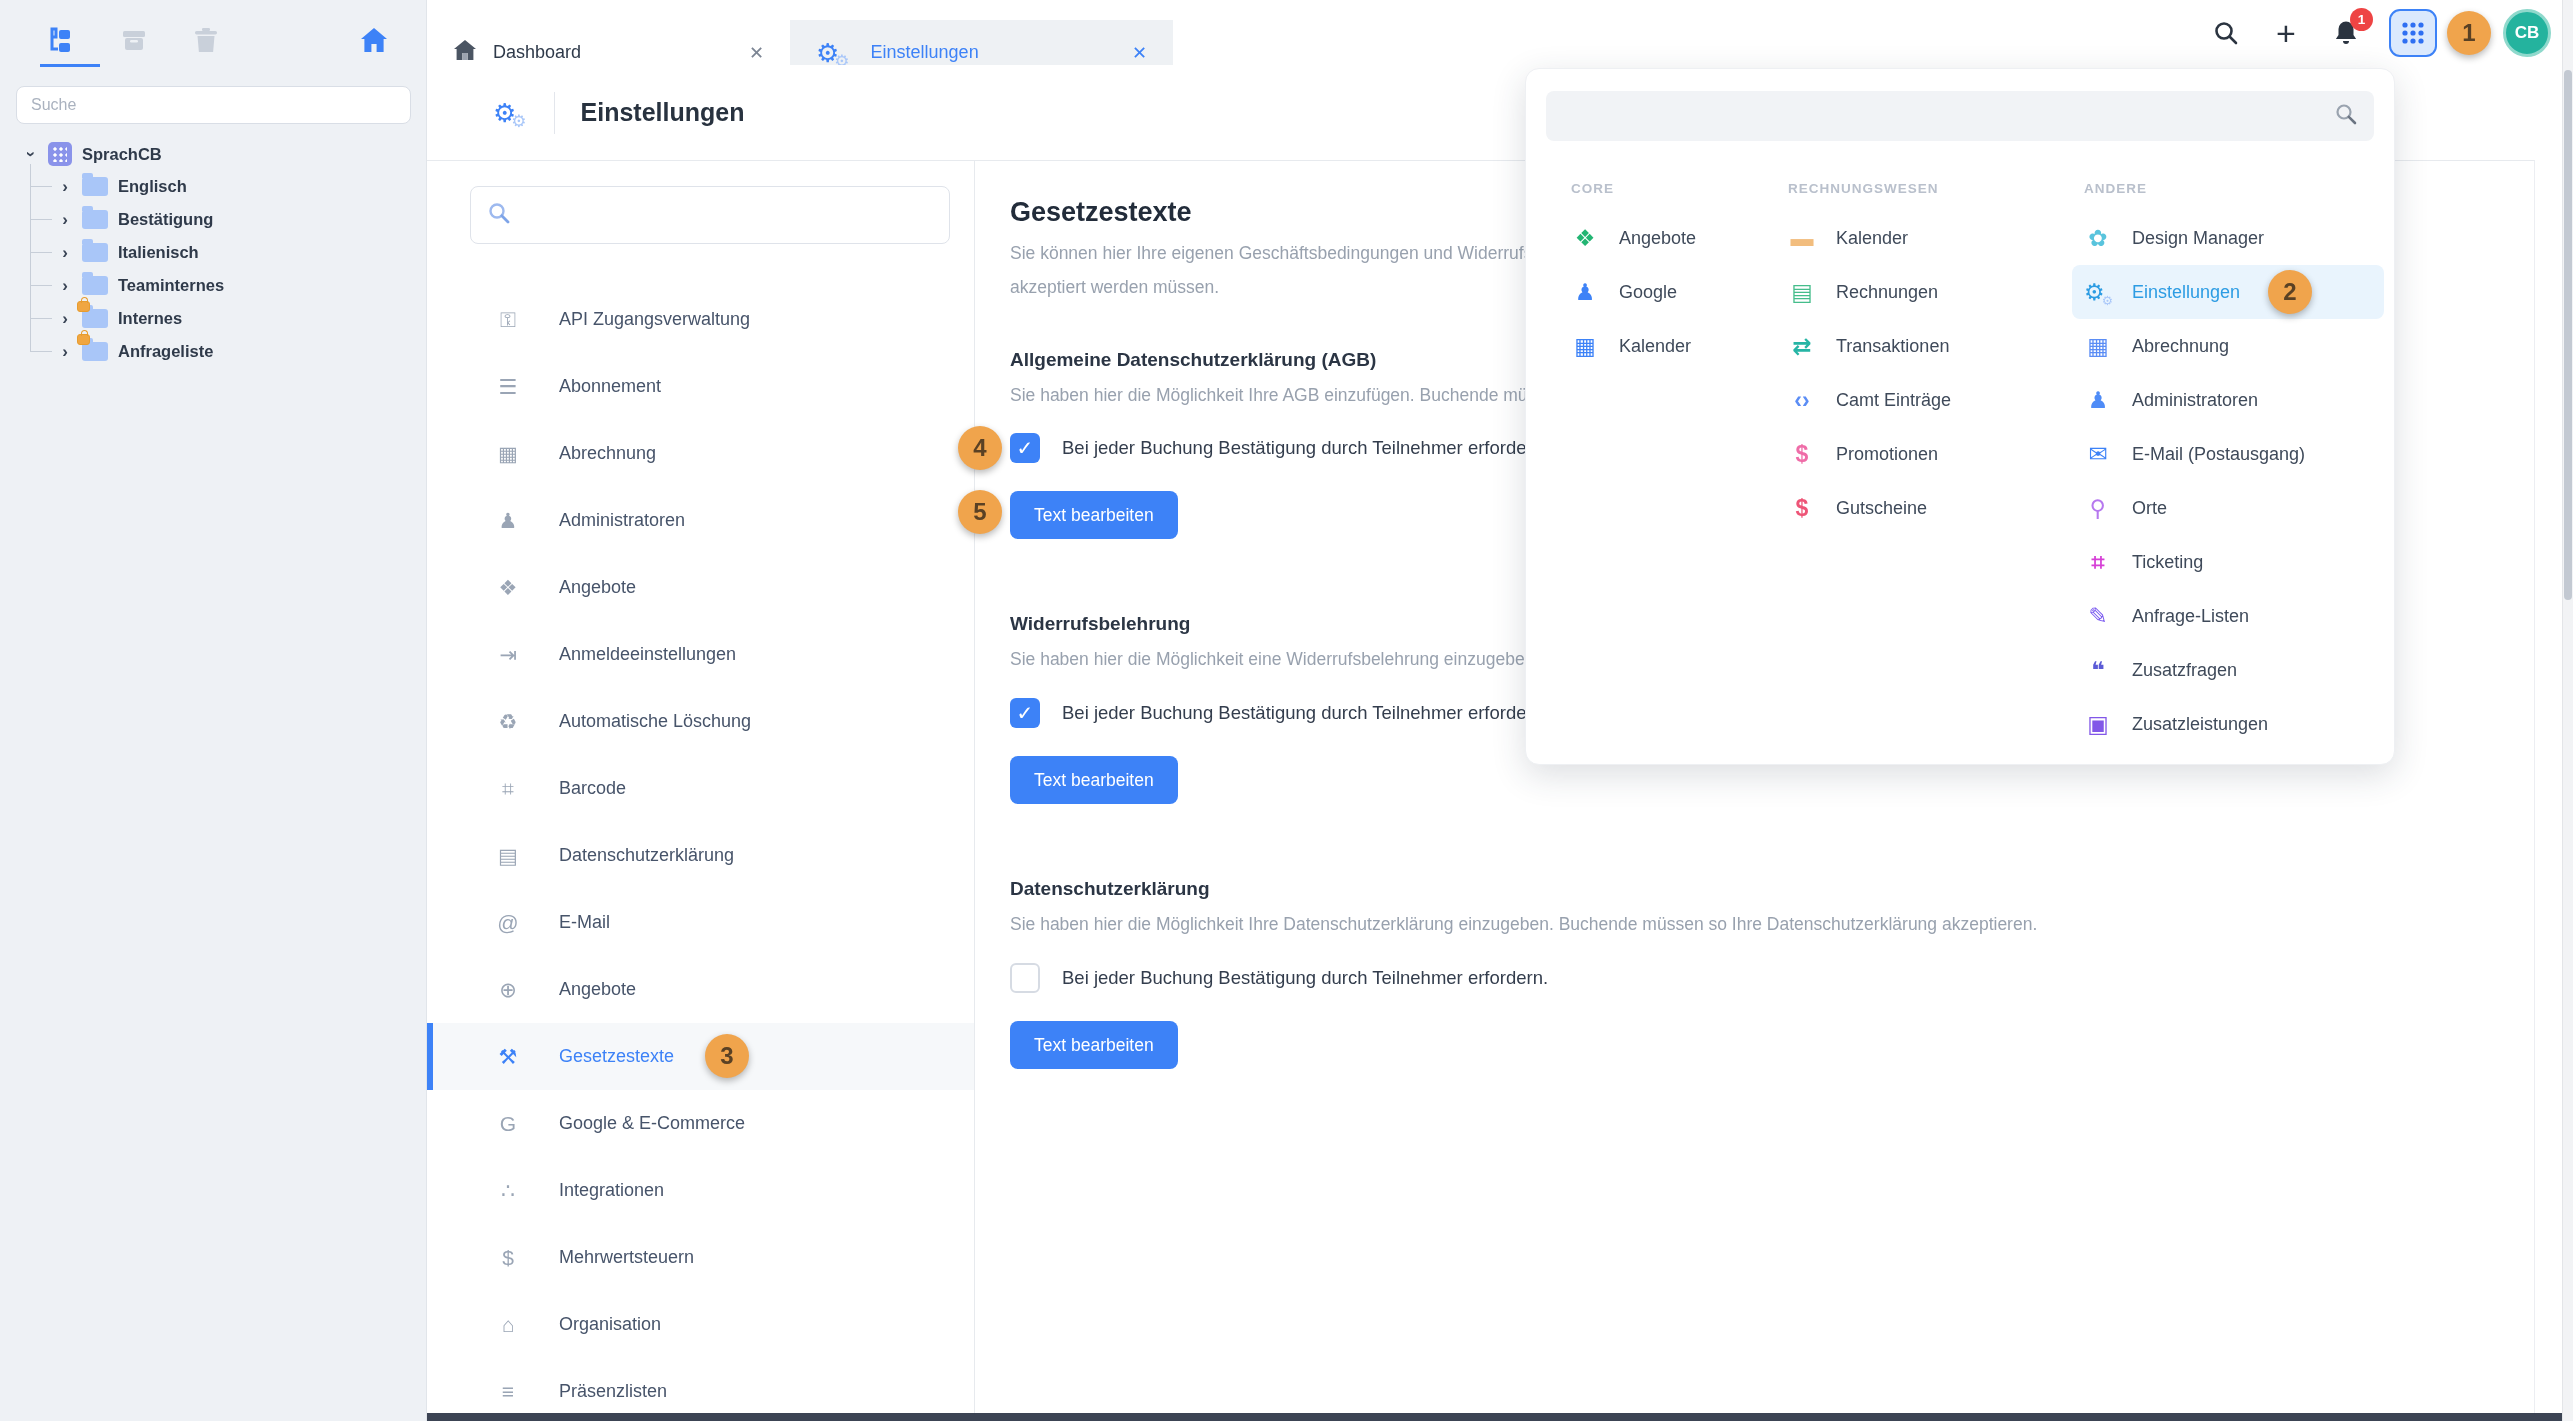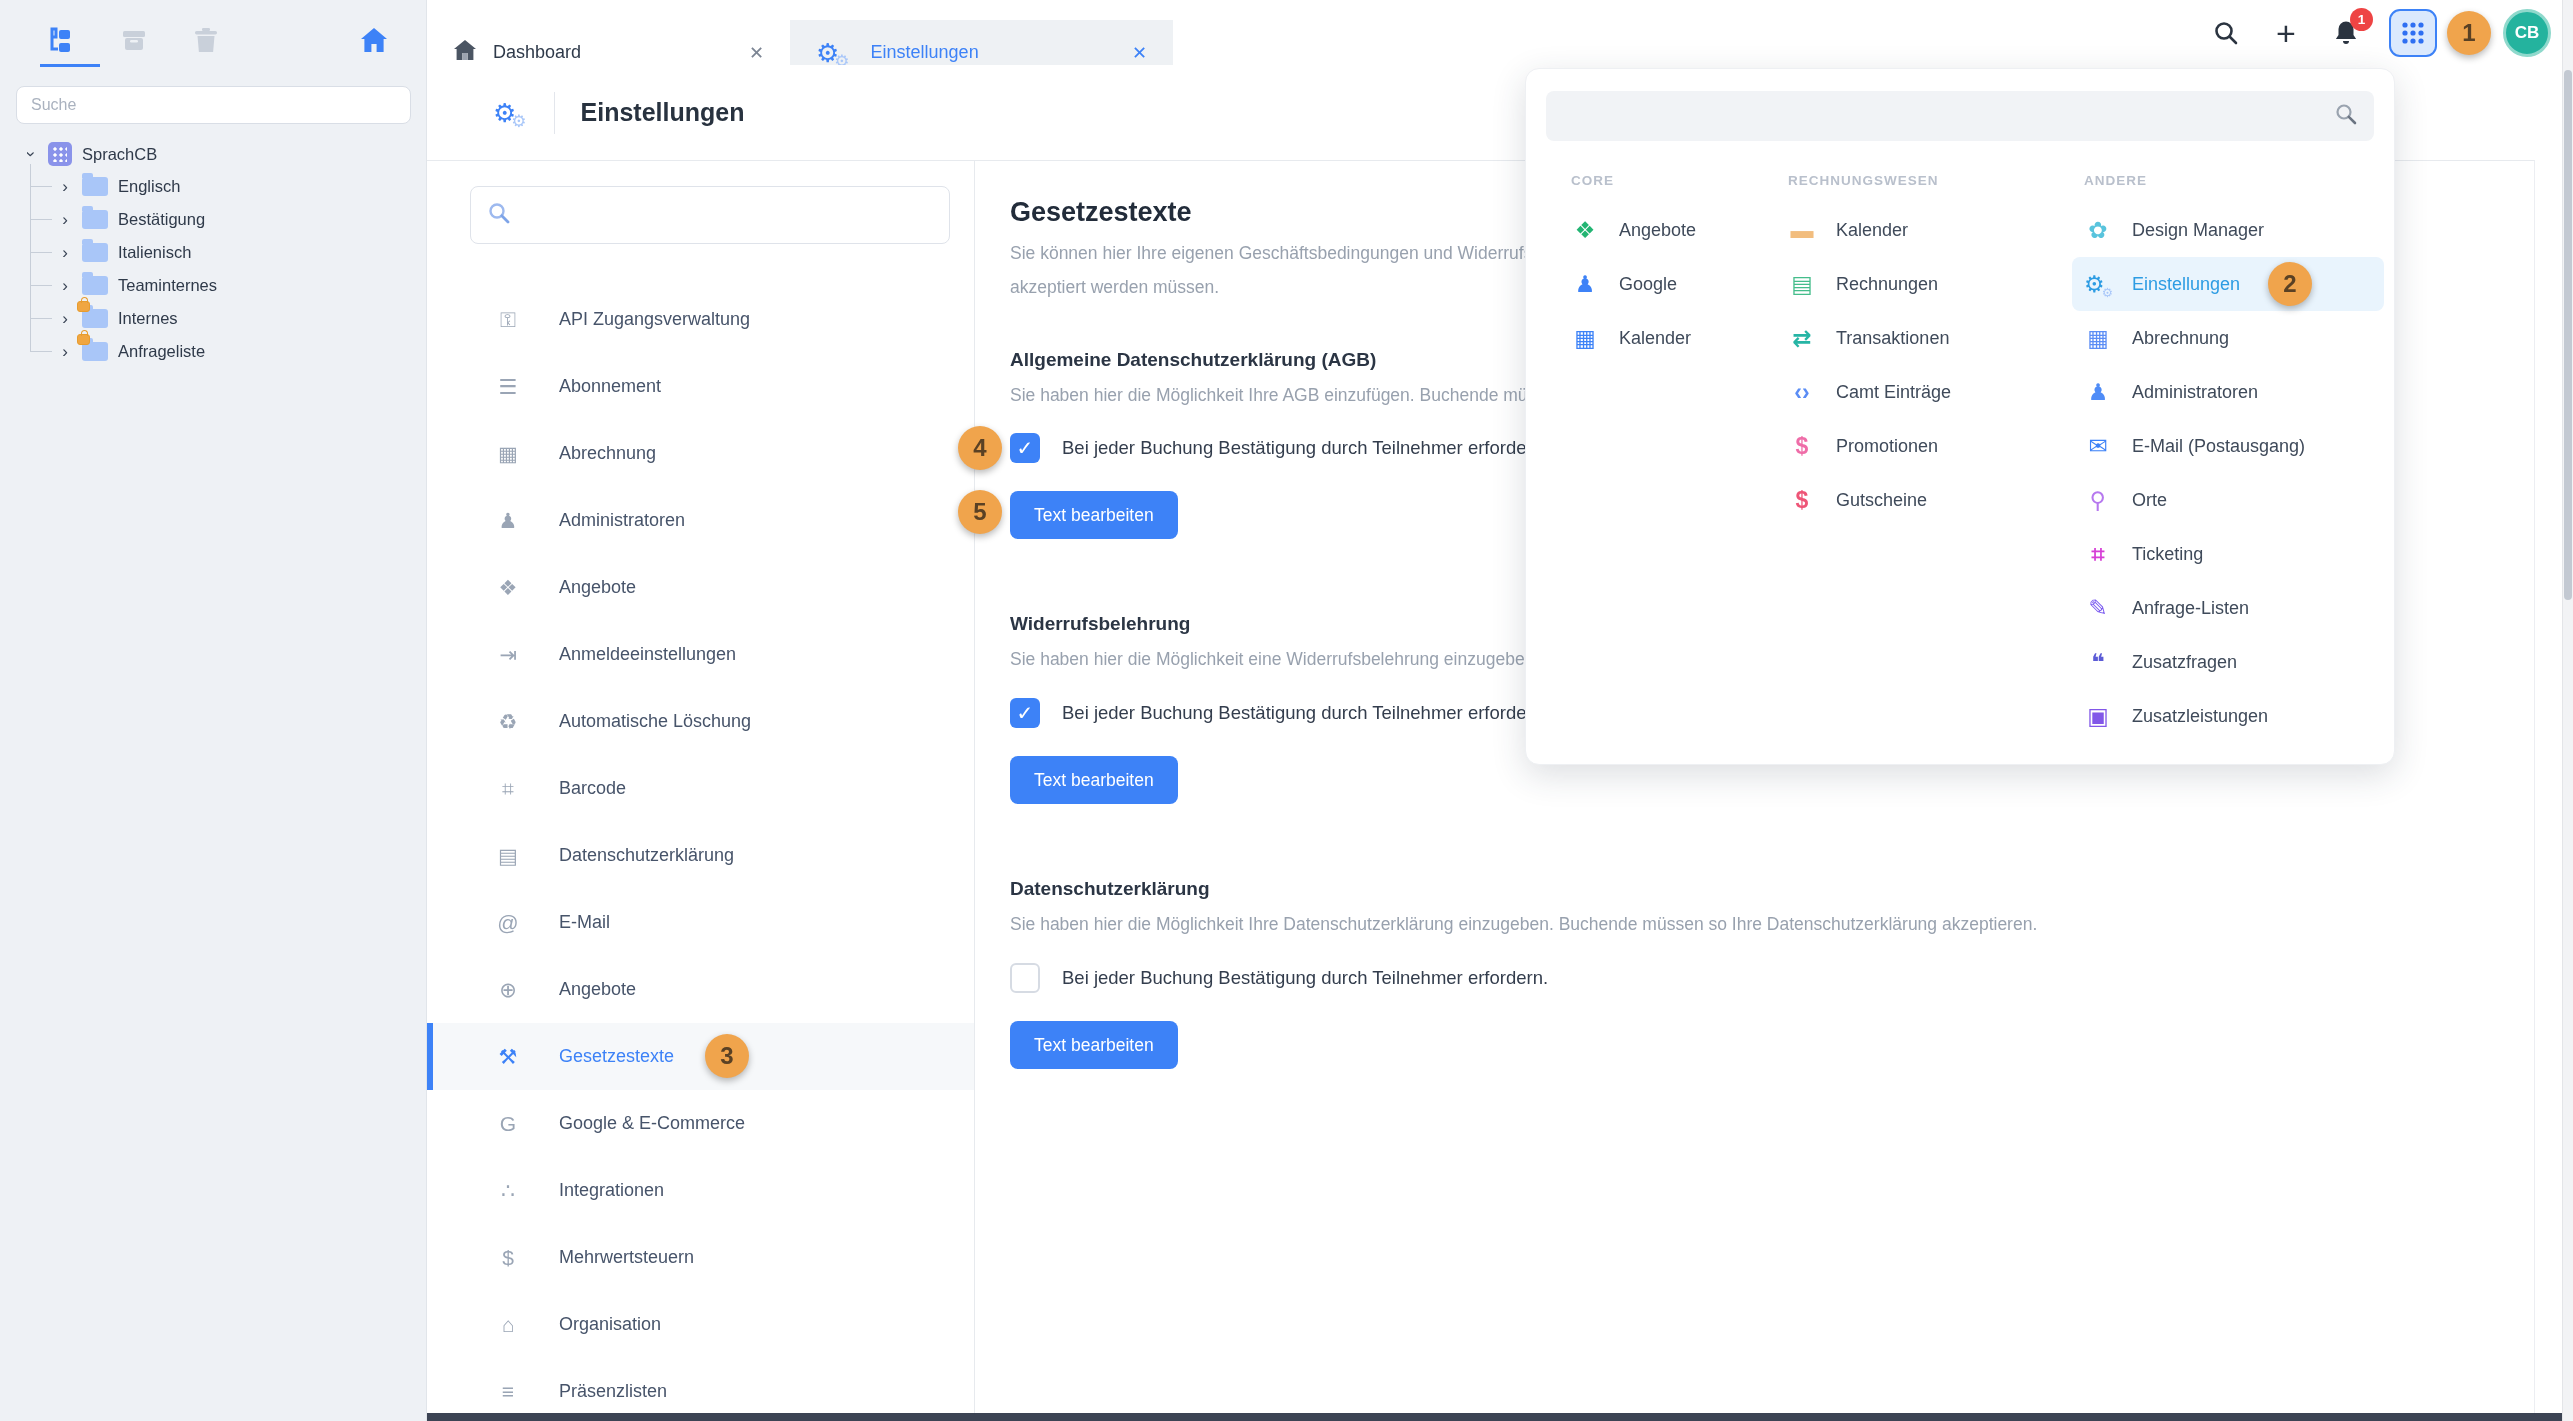--- a/index.html
+++ b/index.html
@@ -11,21 +11,21 @@
   .left-panel { position:absolute; left:0; top:0; width:427px; height:1421px;
     background:#eef1f5; border-right:1px solid #e1e5ea; }
   .lp-toolbar { position:relative; height:80px; }
   .lp-tool { position:absolute; top:18px; width:44px; height:44px; display:flex;
     align-items:center; justify-content:center; cursor:pointer; }
   .lp-underline { position:absolute; left:40px; top:64px; width:60px; height:3px; background:#3d82f7; }
   .lp-search { position:absolute; left:16px; top:86px; width:395px; height:38px;
     background:#fff; border:1px solid #d9dee6; border-radius:8px; padding:0 14px;
     font-size:16px; color:#3b82f6; outline:none; }
   .lp-search::placeholder { color:#aab2bf; }
-  .tree { position:absolute; left:0; top:138px; right:0; font-size:16.5px; color:#2f3a4a; }
+  .tree { position:absolute; left:0; top:138px; right:0; font-size:16.5px; color:#2f3a4a;font-weight:bold; }
   .tree-root { display:flex; align-items:center; height:32px; padding-left:24px; gap:10px; cursor:pointer; }
   .chev { font-size:17px; color:#3a4556; display:inline-block; width:14px; text-align:center; }
   .chev.down { transform:rotate(90deg); }
   .bldg { width:24px; height:24px; border-radius:5px; background:#8a93ea; position:relative; }
   .bldg::before { content:""; position:absolute; inset:5px 5px 4px 5px;
     background-image:radial-gradient(circle at 2px 2px, #fff 1.4px, transparent 1.9px);
     background-size:6px 6px; }
   .tree-children { position:relative; margin-left:30px; }
   .tree-guide { position:absolute; left:0; top:-6px; bottom:16px; width:1px; background:#c7ced8; }
   .tree-row { display:flex; align-items:center; height:33px; gap:10px; position:relative;
@@ -126,21 +126,21 @@
     border-left:1px solid #e3e5e8; z-index:70; }
   .scroll-thumb { position:absolute; left:1px; right:1px; top:70px; height:530px; background:#c3c9d2; border-radius:5px; }
 
   
   .launcher { position:absolute; left:1525px; top:68px; width:870px; height:697px; background:#fff;
     border:1px solid #eef0f3; border-radius:14px; box-shadow:0 10px 34px rgba(40,50,70,.16); z-index:50; }
   .l-search { position:absolute; left:20px; right:20px; top:22px; height:50px; background:#f1f3f6;
     border-radius:8px; display:flex; align-items:center; padding:0 16px; }
   .l-search input { flex:1; border:none; outline:none; background:transparent; font-size:16px; color:#3a4556; }
   .l-cols { position:absolute; left:45px; top:104px; right:20px; bottom:10px; }
-  .l-col { position:absolute; top:0; }
+  .l-col { position:absolute; top:8px; }
   .l-col-title { font-size:13.5px; font-weight:600; letter-spacing:1px; color:#b9c0cc; height:30px; }
   .l-item { height:54px; display:flex; align-items:center; gap:20px; font-size:18px; color:#3f4a5a;
     cursor:pointer; position:relative; padding:0 12px; margin-left:-12px; border-radius:8px; }
   .l-item .pi { width:28px; text-align:center; font-size:23px; font-weight:600; }
   .l-item.active { background:#e9f4fd; color:#2d9ce3; }
   .l-item .anno { position:absolute; left:196px; top:5px; }
   [data-name="gears-icon"].pi::after { content:"⚙"; font-size:.55em; color:#a9c7f9; position:relative; top:5px; left:-3px; }
 </style>
 </head>
 <body>

